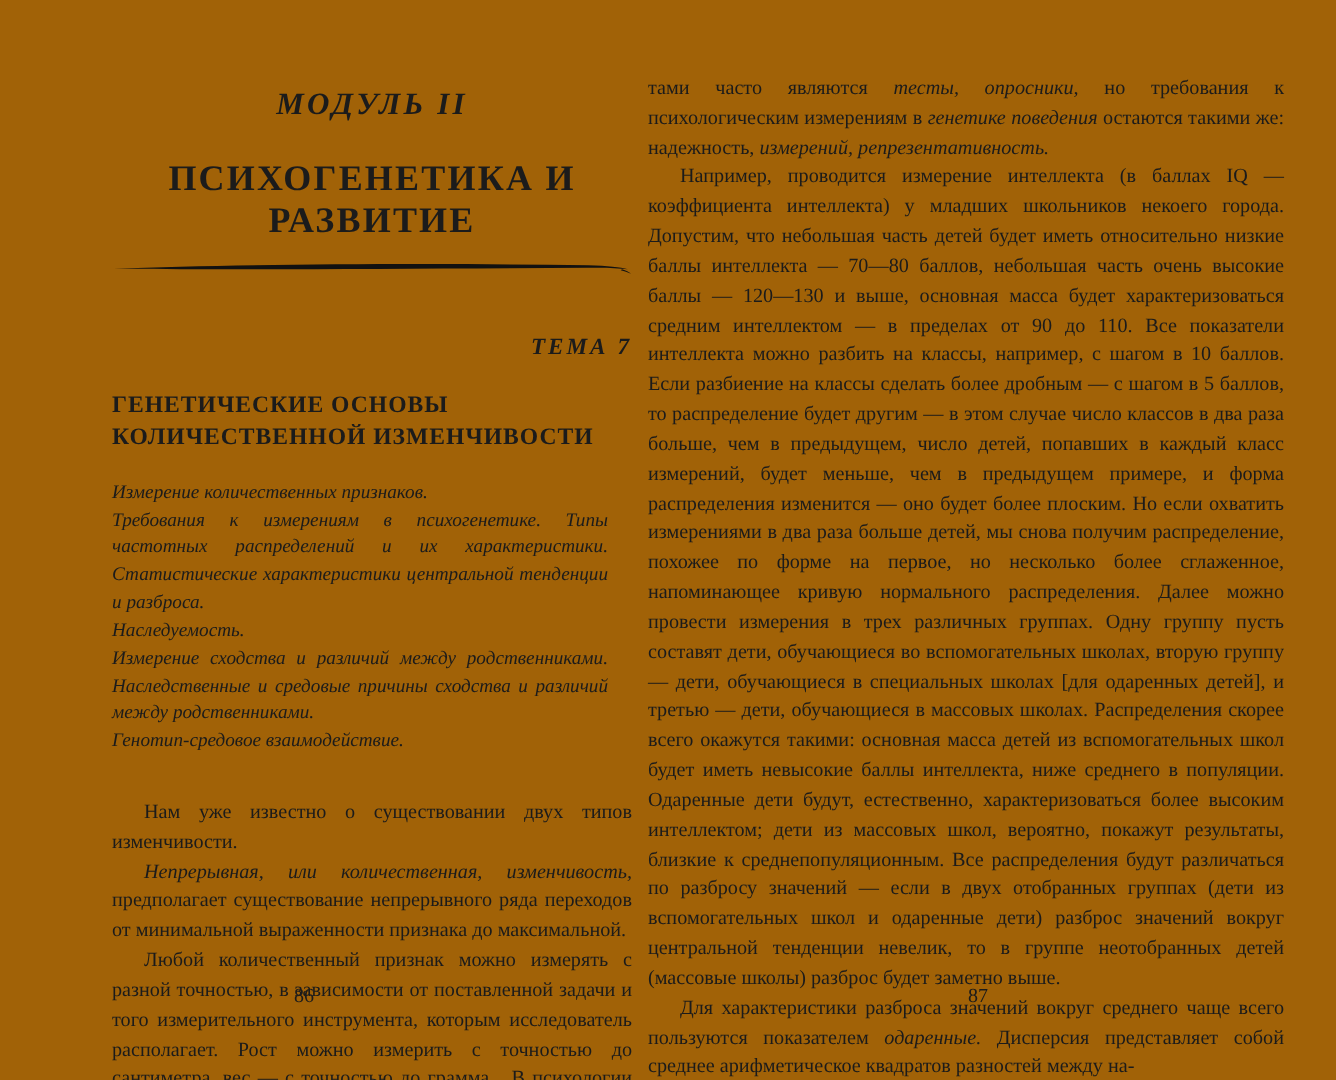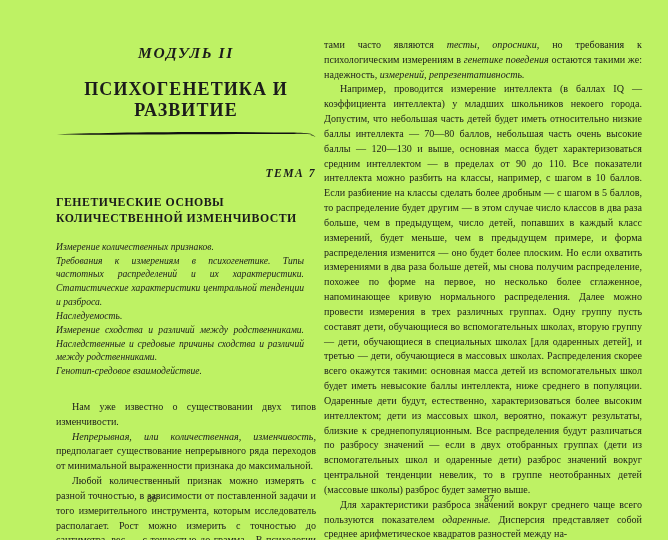--- a/index.html
+++ b/index.html
@@ -4,21 +4,21 @@
 <style>
   html, body {
     margin: 0;
     padding: 0;
     background: #ffffff;
   }
   #page {
     position: relative;
     width: 668px;
     height: 540px;
-    background: #bef264;
+    background: #a16207;
     overflow: hidden;
     font-family: "Liberation Serif", "DejaVu Serif", serif;
     color: #1b1b1b;
   }
 
   
   .spread {
     position: absolute;
     inset: 0;
     display: flex;

